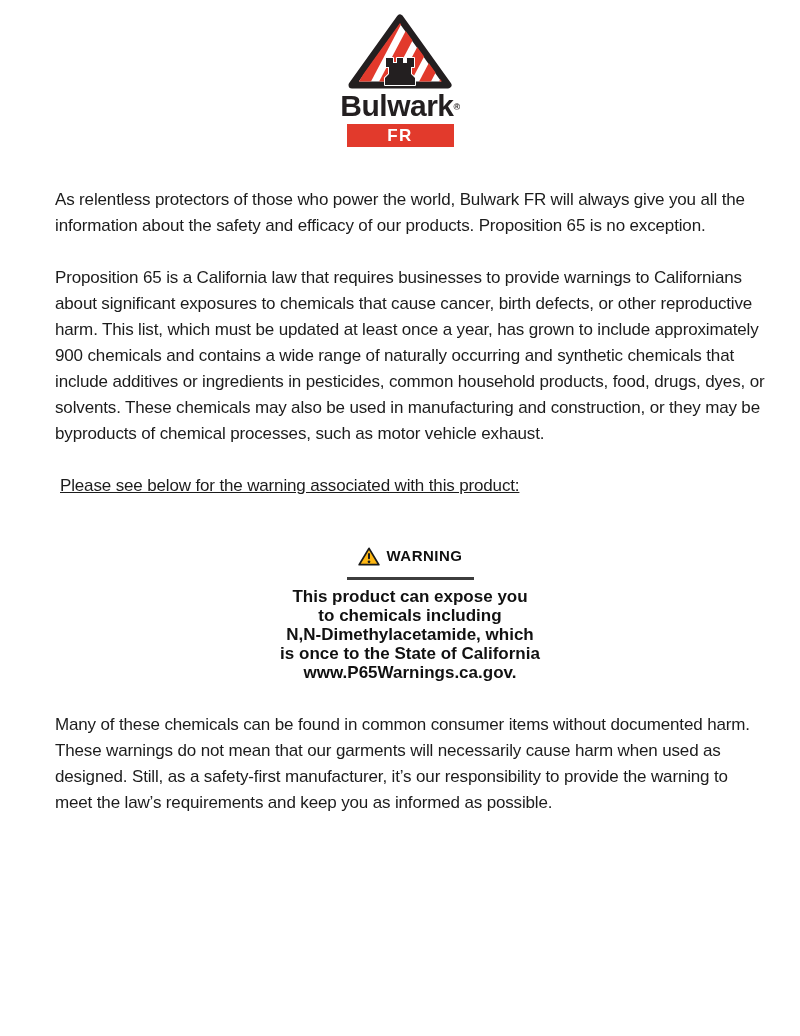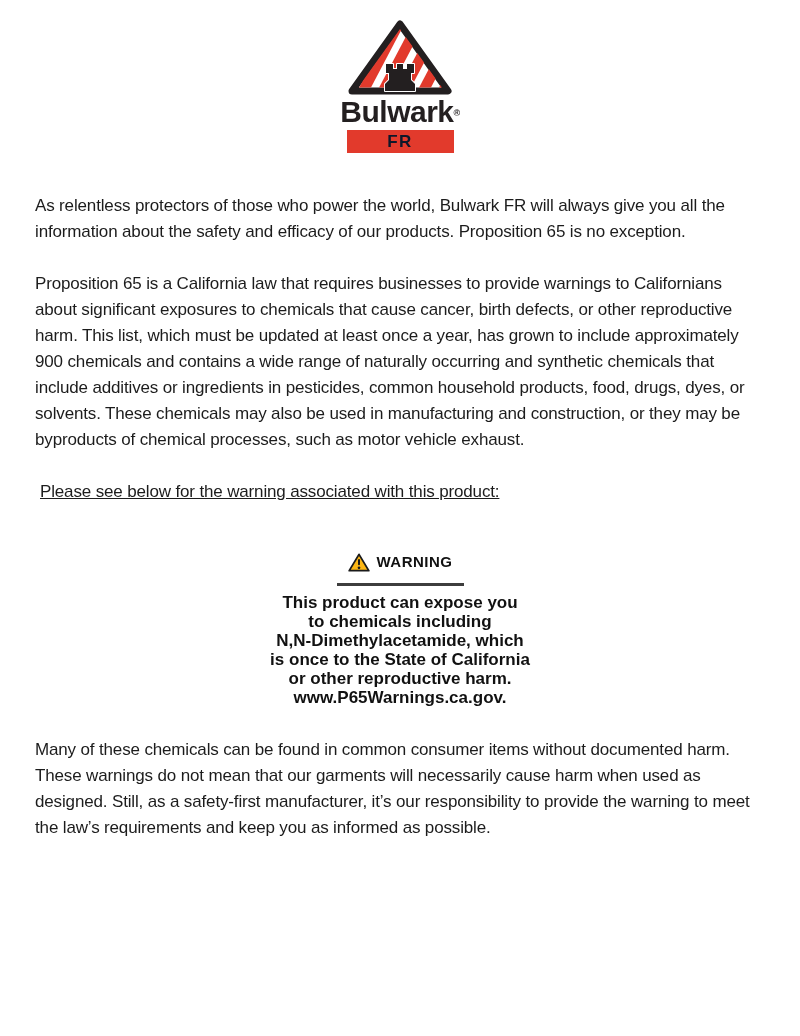--- a/index.html
+++ b/index.html
@@ -5,37 +5,37 @@
   html,body { margin:0; padding:0; }
   body {
     width:800px; height:1036px;
     background:#ffffff;
     font-family:"Liberation Sans","DejaVu Sans",sans-serif;
     color:#1c1c1c;
   }
   .page { width:800px; height:1036px; overflow:hidden; background:#fff; }
 
   
-  .logo { padding-top:19px; text-align:center; }
+  .logo { padding-top:13px; text-align:center; }
   .logo .tri { width:106px; height:77px; display:block; margin:0 auto; }
   .brand {
     font-size:30px; font-weight:bold; line-height:30px;
     letter-spacing:-0.5px; color:#231f20; margin-top:1px;
     white-space:nowrap;
   }
   .brand .reg { font-size:9px; vertical-align:top; position:relative; top:1px; font-weight:bold; }
   .fr-box {
     width:107px; height:23px; margin:3px auto 0;
-    background:#e23a2c; color:#0f172a;
+    background:#e23a2c; color:#ffffff;
     font-size:17px; font-weight:bold; line-height:23px;
     letter-spacing:1.5px; text-align:center;
   }
 
   
-  .content { padding:0 35px; font-size:17px; line-height:26px; letter-spacing:-0.15px; }
+  .content { padding:0 35px; font-size:17px; line-height:26px; letter-spacing:-0.15px;margin-left:20px; }
   .content p { margin:0 0 26px; }
   .content p.first { margin-top:40px; }
   .content p.please { padding-left:5px;text-decoration:underline; }
 
   
   .warning { margin-top:44px; text-align:center; }
   .warn-header { display:inline-flex; align-items:center; gap:7px; }
   .warn-header svg { width:22px; height:19px; display:block; }
   .warn-title { font-size:15px; font-weight:bold; letter-spacing:0.5px; color:#111; }
   .warn-rule { width:127px; height:3px; background:#3d3d3d; margin:3px auto 7px; }
@@ -86,21 +86,20 @@
           <circle cx="12" cy="16.4" r="1.5" fill="#1a1a1a"></circle>
         </svg>
         <span class="warn-title">WARNING</span>
       </div>
       <div class="warn-rule"></div>
       <div class="warn-lines">
         <div>This product can expose you</div>
         <div>to chemicals including</div>
         <div>N,N-Dimethylacetamide, which</div>
         <div>is once to the State of California</div>
-        <div>or other reproductive harm.</div>
         <div>www.P65Warnings.ca.gov.</div>
       </div>
     </section>
 
     <p class="closing">Many of these chemicals can be found in common consumer items without documented harm. These warnings do not mean that our garments will necessarily cause harm when used as designed. Still, as a safety-first manufacturer, it’s our responsibility to provide the warning to meet the law’s requirements and keep you as informed as possible.</p>
   </main>
 
 </div>
 
 </body></html>

